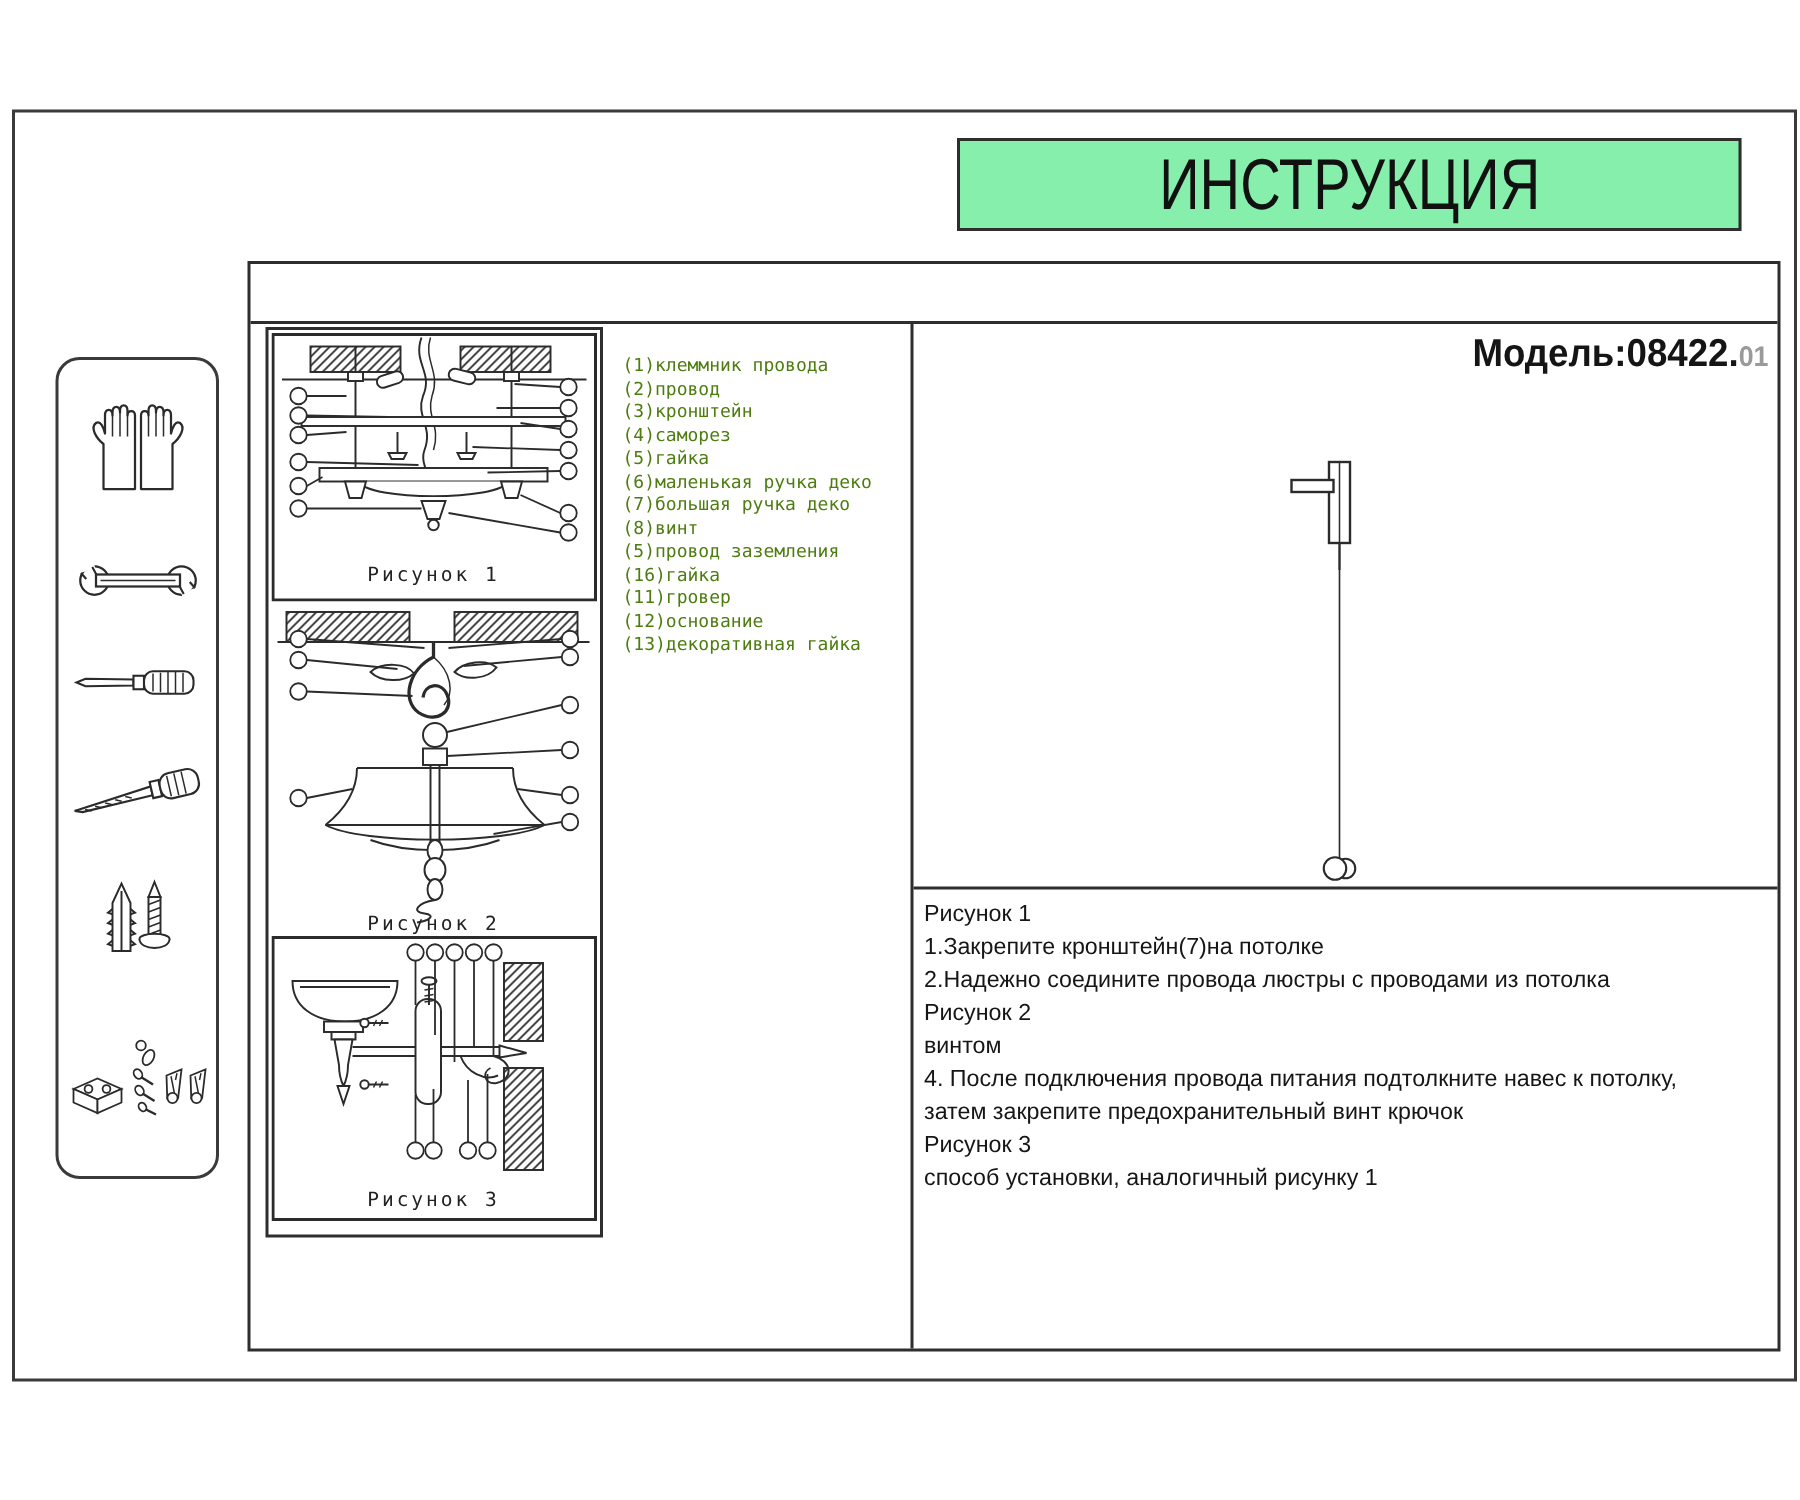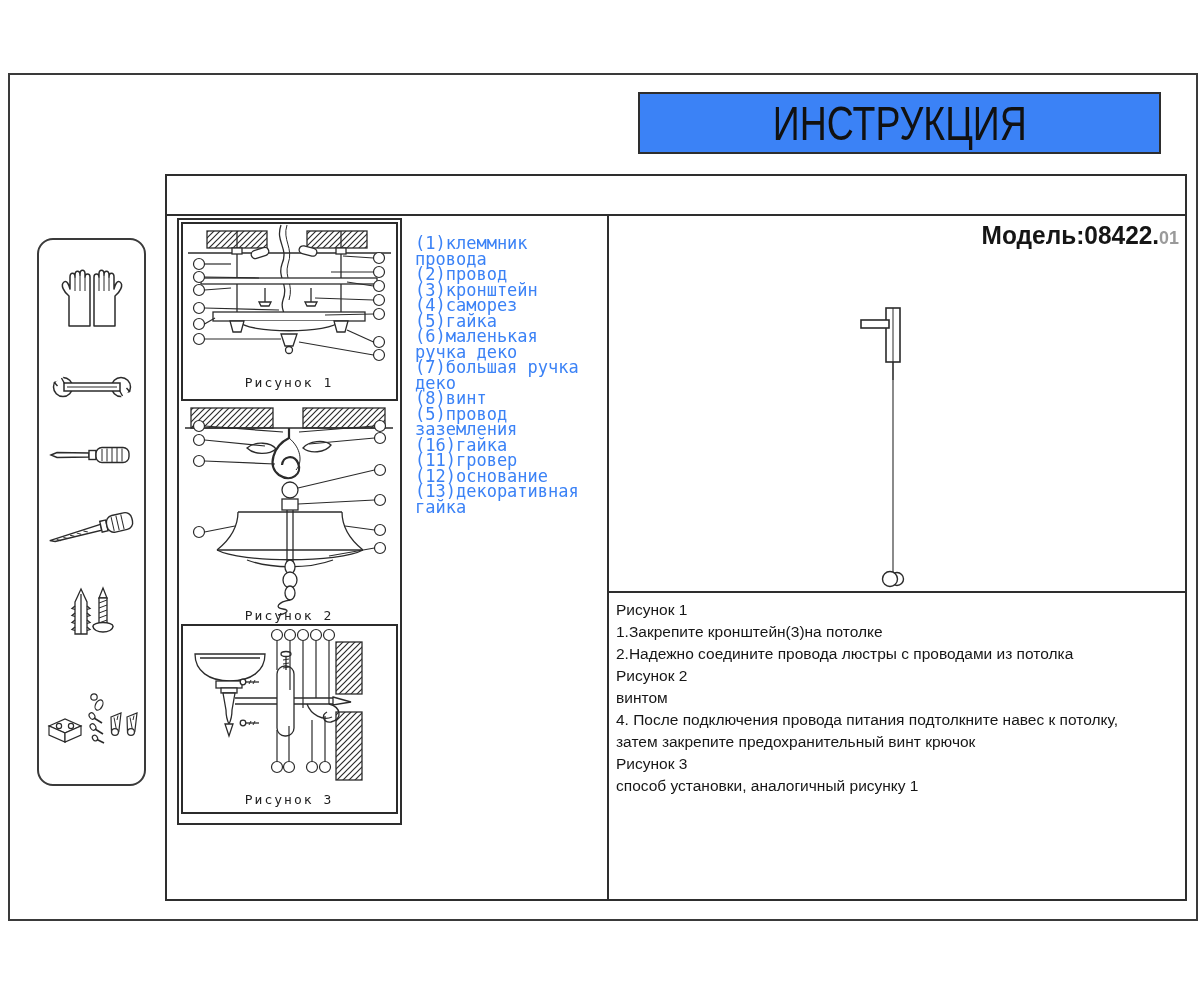--- a/index.html
+++ b/index.html
@@ -4,21 +4,21 @@
 <style>
   html,body{margin:0;padding:0;}
   body{
     width:1200px;height:1000px;background:#ffffff;position:relative;overflow:hidden;
     font-family:"Liberation Sans",sans-serif;color:#1c1c1c;
   }
   .abs{position:absolute;}
   #outer-frame{left:8px;top:73px;width:1190px;height:848px;border:2px solid #3a3a3a;box-sizing:border-box;}
   #title-box{
     left:638px;top:92px;width:523px;height:62px;border:2px solid #2e2e2e;box-sizing:border-box;
-    display:flex;align-items:center;justify-content:center;background:#3b82f6;
+    display:flex;align-items:center;justify-content:center;background:#86efac;
   }
   #title-box .t{
     font-size:48px;font-weight:400;letter-spacing:0px;white-space:nowrap;
     transform:scaleX(.78);color:#111;
   }
   
   #sidebar{
     left:37px;top:238px;width:109px;height:548px;border:2px solid #3a3a3a;border-radius:16px;
     box-sizing:border-box;background:#fff;
   }
@@ -32,21 +32,21 @@
   .model-line{top:44px;right:6px;text-align:right;white-space:nowrap;transform:scaleX(.94);transform-origin:right;}
   .model-line .m{font-size:26px;font-weight:700;color:#151515;}
   .model-line .s{font-size:19px;font-weight:600;color:#9a9a9a;}
   .figures-box{left:10px;top:42px;width:225px;height:607px;border:2px solid #2e2e2e;box-sizing:border-box;}
   .figures-box .fb{position:relative;width:221px;height:603px;}
   .fb svg{position:absolute;}
   .vdiv{left:440px;top:40px;width:2px;height:683px;background:#2e2e2e;}
   .hdiv{left:442px;top:415px;width:576px;height:2px;background:#2e2e2e;}
   .parts{
     left:248px;top:60px;width:170px;
-    font-family:"DejaVu Sans Mono",monospace;font-size:17px;line-height:15.5px;color:#3b82f6;
+    font-family:"DejaVu Sans Mono",monospace;font-size:12px;line-height:15.5px;color:#4d7c0f;
   }
   .lamp{left:628px;top:106px;}
   .instructions{
     left:449px;top:423px;width:566px;height:292px;overflow:hidden;
     font-size:15.5px;line-height:22px;color:#161616;
   }
   .instructions div{white-space:nowrap;}
   svg text.cap{
     font-family:"DejaVu Sans Mono",monospace;font-size:13px;letter-spacing:2px;fill:#222;
   }
@@ -370,21 +370,21 @@
         <line x1="98" y1="98" x2="98" y2="290" stroke-width="1.1"></line>
         <circle cx="102" cy="297" r="6.5" stroke-width="1.4" fill="#fff"></circle>
         <circle cx="95" cy="297" r="7.5" stroke-width="1.4" fill="#fff"></circle>
       </g>
     </svg>
 
     <div class="abs hdiv"></div>
 
     <div class="abs instructions">
       <div>Рисунок 1</div>
-      <div>1.Закрепите кронштейн(3)на потолке</div>
+      <div>1.Закрепите кронштейн(7)на потолке</div>
       <div>2.Надежно соедините провода люстры с проводами из потолка</div>
       <div>Рисунок 2</div>
       <div>винтом</div>
       <div>4.  После подключения провода питания подтолкните навес к потолку,</div>
       <div>затем закрепите предохранительный винт крючок</div>
       <div>Рисунок 3</div>
       <div>способ установки, аналогичный рисунку 1</div>
     </div>
 
   </div>

